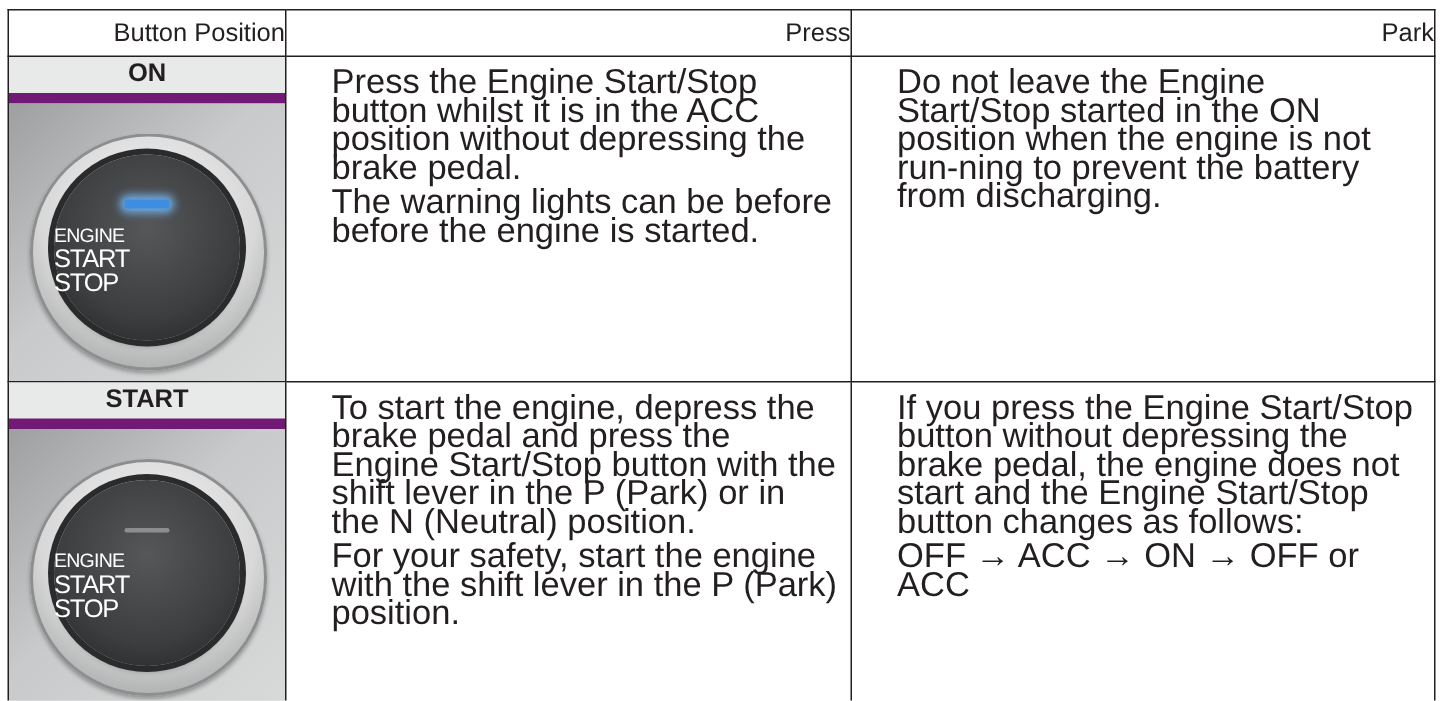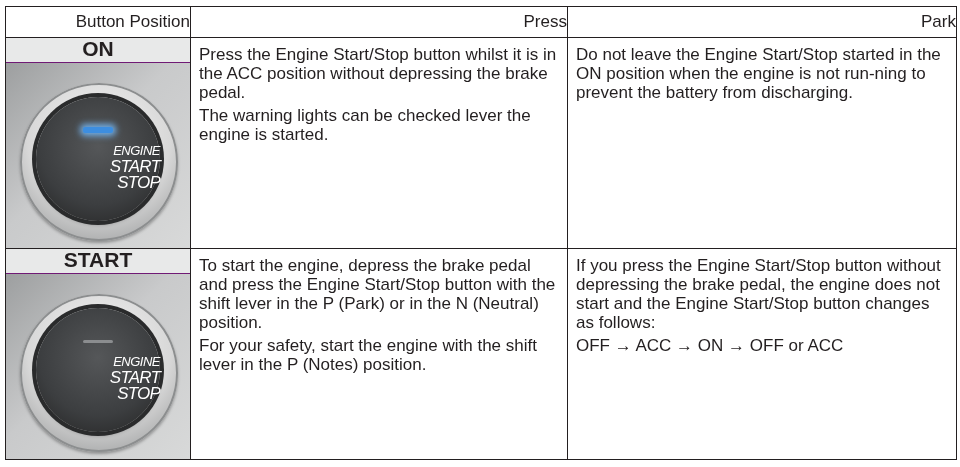--- a/index.html
+++ b/index.html
@@ -17,22 +17,22 @@
       height: 30px; font-weight: normal; font-size: 17px; text-align: right;
       vertical-align: middle;
     }
     col.c1 { width: 185px; }
     col.c2 { width: 377px; }
     col.c3 { width: 389px; }
     tr.row td { height: 209px; }
     .pos-cell { background: #cfd0d0; position: relative; }
     .pos-label {
       background: #e8e9e9; height: 24px; line-height: 22px;
-      text-align: center; font-weight: bold; font-size: 21px;
-      border-bottom: 1px solid #701a75;
+      text-align: center; font-weight: bold; font-size: 17px;
+      border-bottom: 7px solid #701a75;
     }
     .btn-img {
       position: relative; height: 185px; overflow: hidden;
       background: linear-gradient(135deg, #9d9fa0 0%, #c9cacb 45%, #d8d9d9 100%);
     }
     .ring-outer {
       position: absolute; left: 14px; top: 20px; width: 158px; height: 158px;
       border-radius: 50%;
       background: radial-gradient(circle at 50% 35%, #f5f5f5 0%, #d8d8d8 55%, #8d8f90 100%);
       box-shadow: inset 0 0 0 2px #8c8e8f, 0 2px 3px rgba(0,0,0,0.3);
@@ -46,26 +46,26 @@
     .indicator {
       position: absolute; left: 47px; top: 30px; width: 30px; height: 6px;
       border-radius: 2px;
     }
     .indicator.on {
       background: #3d8ee0;
       box-shadow: 0 0 6px 3px rgba(120,190,255,0.85);
     }
     .indicator.off { background: #8b8d8f; height: 3px; top: 32px; }
     .btn-text {
-      position: absolute; left: 0; right: 0; top: 46px; text-align: right;
-      color: #ffffff; line-height: 16px; font-style: italic;
+      position: absolute; left: 0; right: 0; top: 46px; text-align: left;
+      color: #ffffff; line-height: 16px;
     }
     .btn-text .l1 { font-size: 13px; letter-spacing: -0.5px; display: block; }
     .btn-text .l2, .btn-text .l3 { font-size: 17px; letter-spacing: -0.8px; display: block; }
-    .cell-text { padding: 7px 8px 0 8px; font-size: 17px; line-height: 19px; }
+    .cell-text { padding: 7px 8px 0 8px; font-size: 23px; line-height: 19px; margin-left: 22px; }
     .cell-text p { margin: 0 0 4px 0; }
     .seq { font-weight: normal; margin-top: 4px; }
   </style>
 </head>
 <body>
 
 <table class="manual">
   <colgroup>
       <col class="c1">
       <col class="c2">
@@ -91,21 +91,21 @@
                 <span class="l2">START</span>
                 <span class="l3">STOP</span>
               </div>
             </div>
           </div>
         </div>
       </td>
       <td>
         <div class="cell-text">
           <p>Press the Engine Start/Stop button whilst it is in the ACC position without depressing the brake pedal.</p>
-          <p>The warning lights can be checked lever the engine is started.</p>
+          <p>The warning lights can be before before the engine is started.</p>
         </div>
       </td>
       <td>
         <div class="cell-text">
           <p>Do not leave the Engine Start/Stop started in the ON position when the engine is not run-ning to prevent the battery from discharging.</p>
         </div>
       </td>
     </tr>
     <tr class="row">
       <td class="pos-cell">
@@ -119,21 +119,21 @@
                 <span class="l2">START</span>
                 <span class="l3">STOP</span>
               </div>
             </div>
           </div>
         </div>
       </td>
       <td>
         <div class="cell-text">
           <p>To start the engine, depress the brake pedal and press the Engine Start/Stop button with the shift lever in the P (Park) or in the N (Neutral) position.</p>
-          <p>For your safety, start the engine with the shift lever in the P (Notes) position.</p>
+          <p>For your safety, start the engine with the shift lever in the P (Park) position.</p>
         </div>
       </td>
       <td>
         <div class="cell-text">
           <p>If you press the Engine Start/Stop button without depressing the brake pedal, the engine does not start and the Engine Start/Stop button changes as follows:</p>
           <p class="seq">OFF → ACC → ON → OFF or ACC</p>
         </div>
       </td>
     </tr>
   </tbody>

